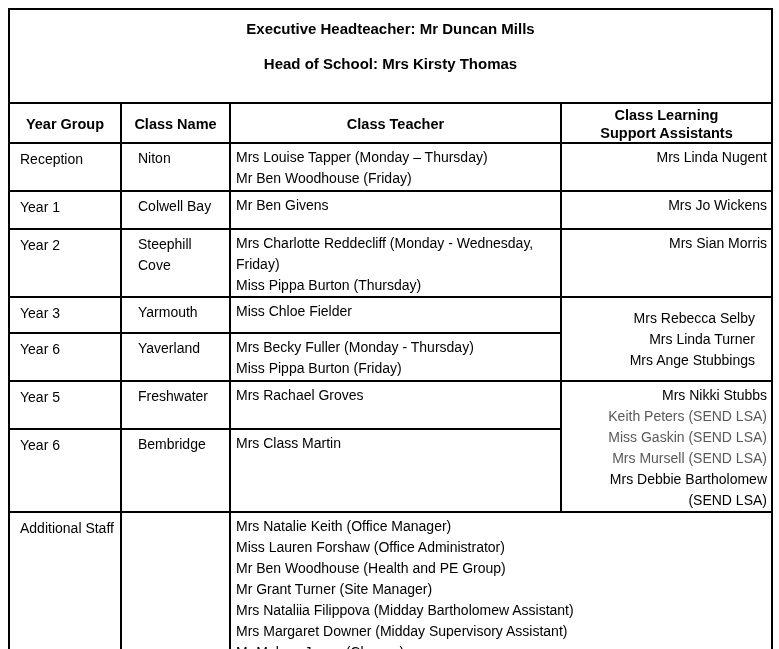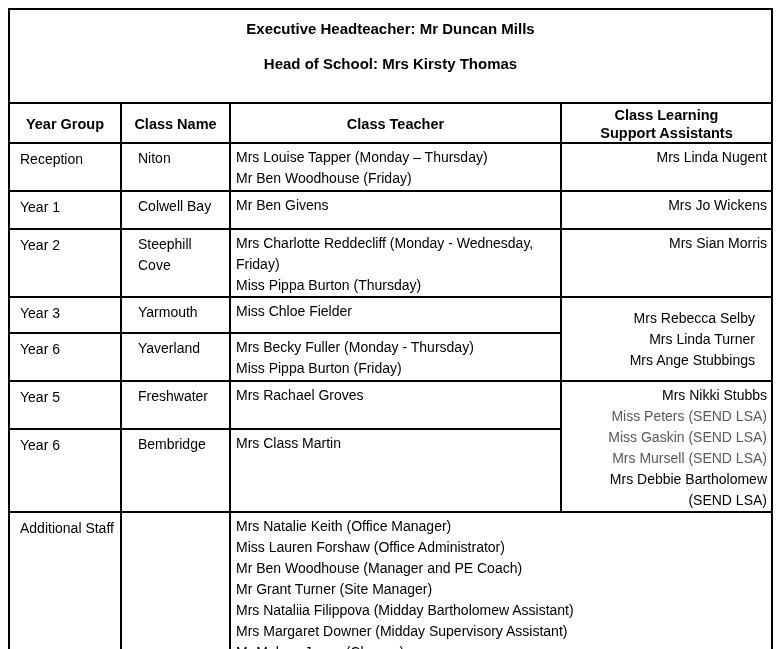--- a/index.html
+++ b/index.html
@@ -138,42 +138,42 @@
     </tr>
 
     <tr class="r-y5">
       <td class="yg">Year 5</td>
       <td class="cn">Freshwater</td>
       <td class="ct">
         <div>Mrs Rachael Groves</div>
       </td>
       <td class="lsa" rowspan="2">
         <div>Mrs Nikki Stubbs</div>
-        <div class="muted">Miss Peters (SEND LSA)</div>
+        <div class="muted">Keith Peters (SEND LSA)</div>
         <div class="muted">Miss Gaskin (SEND LSA)</div>
         <div class="muted">Mrs Mursell (SEND LSA)</div>
         <div>Mrs Debbie Bartholomew (SEND LSA)</div>
       </td>
     </tr>
 
     <tr class="r-y6">
       <td class="yg">Year 6</td>
       <td class="cn">Bembridge</td>
       <td class="ct">
         <div>Mrs Class Martin</div>
       </td>
     </tr>
 
     <tr class="r-add">
       <td class="yg">Additional Staff</td>
       <td class="cn"></td>
       <td class="ct" colspan="2">
         <div>Mrs Natalie Keith (Office Manager)</div>
         <div>Miss Lauren Forshaw (Office Administrator)</div>
-        <div>Mr Ben Woodhouse (Manager and PE Coach)</div>
+        <div>Mr Ben Woodhouse (Health and PE Group)</div>
         <div>Mr Grant Turner (Site Manager)</div>
         <div>Mrs Nataliia Filippova (Midday Bartholomew Assistant)</div>
         <div>Mrs Margaret Downer (Midday Supervisory Assistant)</div>
         <div>Mr Melvyn Jones (Cleaner)</div>
       </td>
     </tr>
   </tbody>
     </table>
 </div>
 

